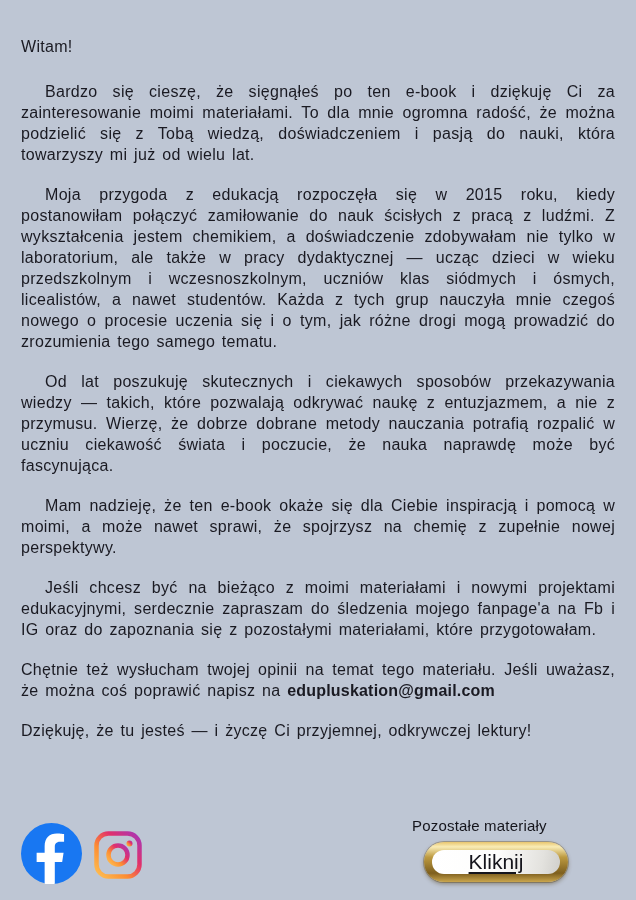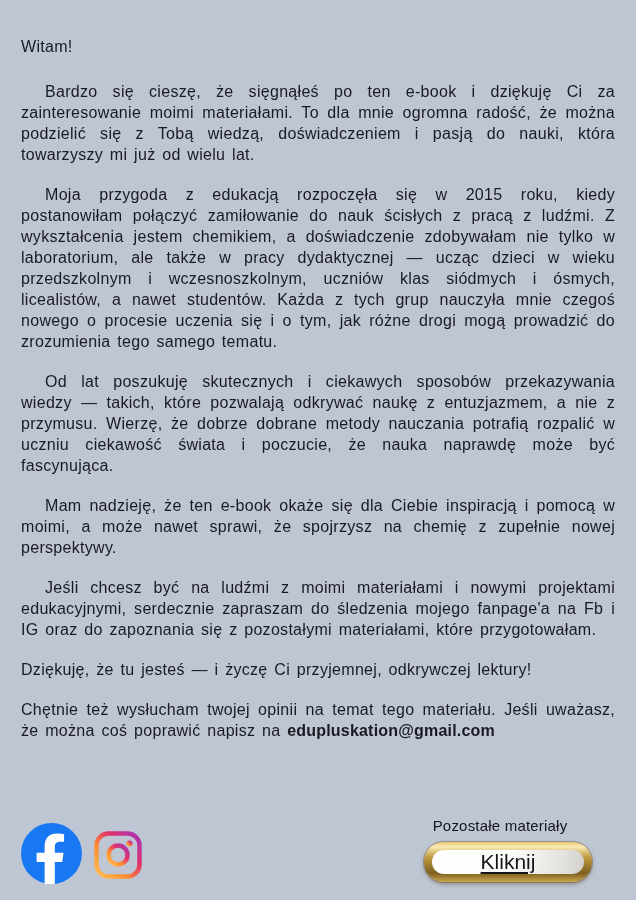--- a/index.html
+++ b/index.html
@@ -34,26 +34,26 @@
   .fb-link {
     position:absolute; left:21px; top:823px;
     width:61px; height:61px; display:block; cursor:pointer;
   }
   .ig-link {
     position:absolute; left:93px; top:830px;
     width:50px; height:50px; display:block; cursor:pointer;
   }
   .materials-label {
     position:absolute; left:412px; top:817px; width:176px;
-    text-align:center; font-size:15px; letter-spacing:0.2px;
+    text-align:left; font-size:15px; letter-spacing:0.2px;
     color:#15151c;
   }
   .gold-btn {
     position:absolute; left:424px; top:842px;
-    width:168px; height:40px;
+    width:144px; height:40px;
     border:none; padding:8px;
     border-radius:21px;
     background:linear-gradient(180deg,#e9c66e 0%,#f9ecb6 12%,#bd9a40 38%,#7e5f1e 78%,#caa64e 100%);
     box-shadow:0 2px 4px rgba(70,50,10,0.45), 0 0 0 1px rgba(100,75,25,0.35);
     cursor:pointer;
   }
   .gold-inner {
     box-sizing:border-box;
     display:flex; align-items:center; justify-content:center;
     width:100%; height:100%;
@@ -71,23 +71,23 @@
 <body>
 
 <div class="page">
 
   <div class="content">
     <p class="greeting">Witam!</p>
     <p class="indent">Bardzo się cieszę, że sięgnąłeś po ten e-book i dziękuję Ci za zainteresowanie moimi materiałami. To dla mnie ogromna radość, że można podzielić się z Tobą wiedzą, doświadczeniem i pasją do nauki, która towarzyszy mi już od wielu lat.</p>
     <p class="indent">Moja przygoda z edukacją rozpoczęła się w 2015 roku, kiedy postanowiłam połączyć zamiłowanie do nauk ścisłych z pracą z ludźmi. Z wykształcenia jestem chemikiem, a doświadczenie zdobywałam nie tylko w laboratorium, ale także w pracy dydaktycznej — ucząc dzieci w wieku przedszkolnym i wczesnoszkolnym, uczniów klas siódmych i ósmych, licealistów, a nawet studentów. Każda z tych grup nauczyła mnie czegoś nowego o procesie uczenia się i o tym, jak różne drogi mogą prowadzić do zrozumienia tego samego tematu.</p>
     <p class="indent">Od lat poszukuję skutecznych i ciekawych sposobów przekazywania wiedzy — takich, które pozwalają odkrywać naukę z entuzjazmem, a nie z przymusu. Wierzę, że dobrze dobrane metody nauczania potrafią rozpalić w uczniu ciekawość świata i poczucie, że nauka naprawdę może być fascynująca.</p>
     <p class="indent">Mam nadzieję, że ten e-book okaże się dla Ciebie inspiracją i pomocą w moimi, a może nawet sprawi, że spojrzysz na chemię z zupełnie nowej perspektywy.</p>
-    <p class="indent">Jeśli chcesz być na ludźmi z moimi materiałami i nowymi projektami edukacyjnymi, serdecznie zapraszam do śledzenia mojego fanpage'a na Fb i IG oraz do zapoznania się z pozostałymi materiałami, które przygotowałam.</p>
+    <p class="indent">Jeśli chcesz być na bieżąco z moimi materiałami i nowymi projektami edukacyjnymi, serdecznie zapraszam do śledzenia mojego fanpage'a na Fb i IG oraz do zapoznania się z pozostałymi materiałami, które przygotowałam.</p>
+    <p class="no-indent"><span>Chętnie też wysłucham twojej opinii na temat tego materiału. Jeśli uważasz, że można coś poprawić napisz na </span><span class="email">edupluskation@gmail.com</span></p>
     <p class="no-indent">Dziękuję, że tu jesteś — i życzę Ci przyjemnej, odkrywczej lektury!</p>
-    <p class="no-indent"><span>Chętnie też wysłucham twojej opinii na temat tego materiału. Jeśli uważasz, że można coś poprawić napisz na </span><span class="email">edupluskation@gmail.com</span></p>
   </div>
 
   <a class="fb-link">
     <svg width="61" height="61" viewBox="0 0 48 48">
       <circle cx="24" cy="24" r="24" fill="#1877F2"></circle>
       <path fill="#ffffff" d="M26.6 47.8V30.6h5.8l1.1-7.2h-6.9v-4.7c0-2 1-3.9 4.1-3.9h3.2V8.7s-2.9-.5-5.7-.5c-5.8 0-9.6 3.5-9.6 9.9v5.3h-6.3v7.2h6.3v17.2c1.3.2 2.6.3 3.9.3 1.4 0 2.8-.1 4.1-.3z"></path>
     </svg>
   </a>
 
   <a class="ig-link">

